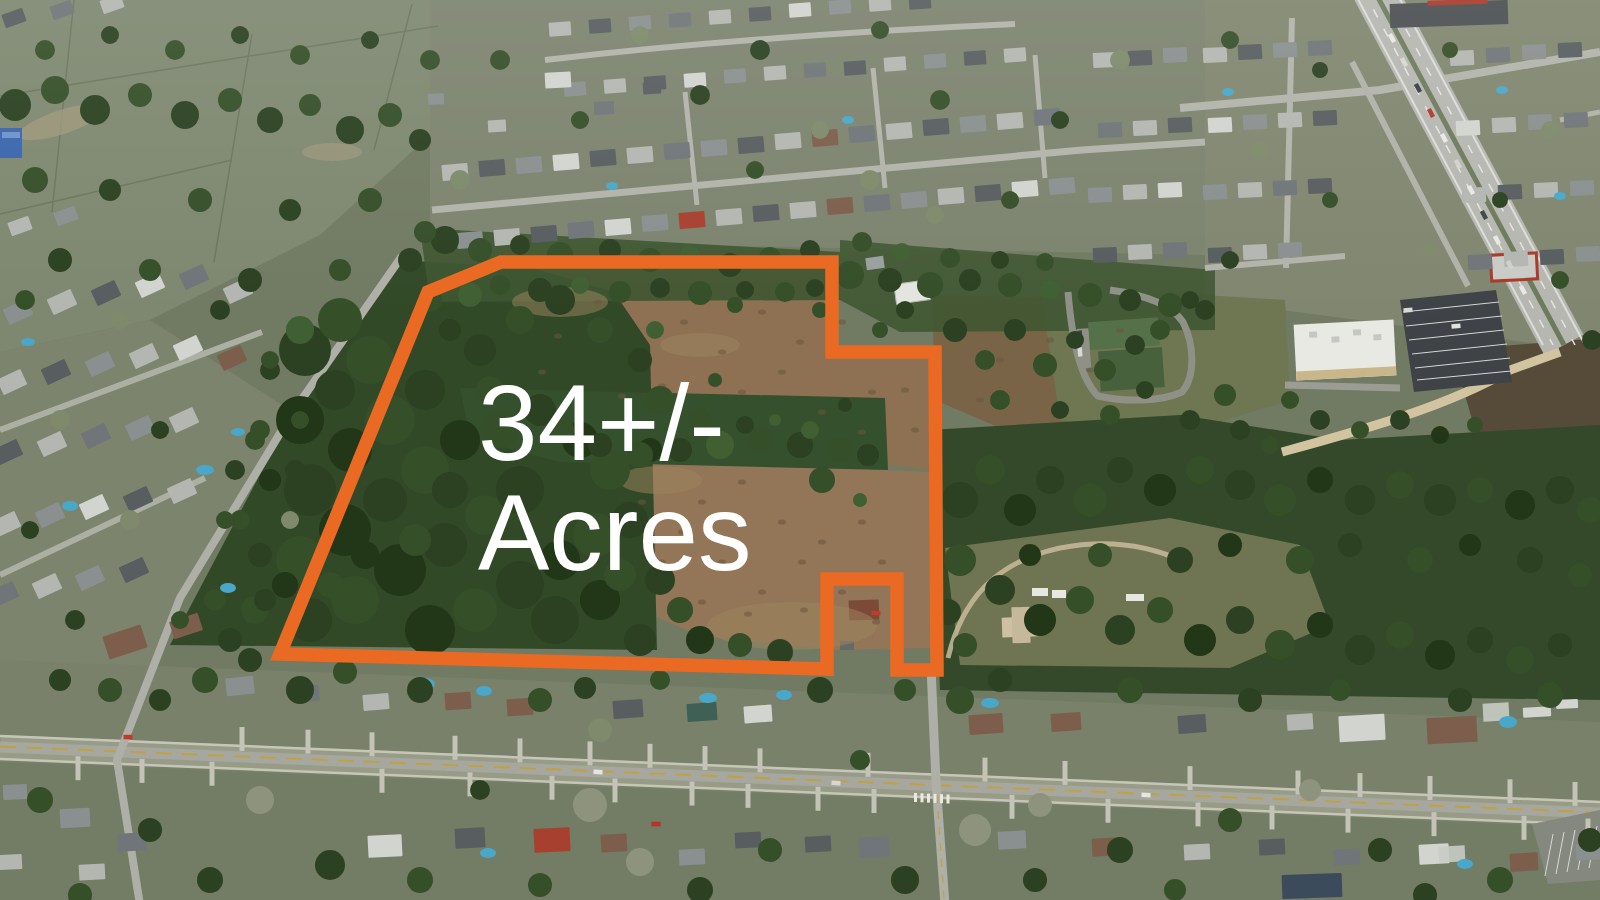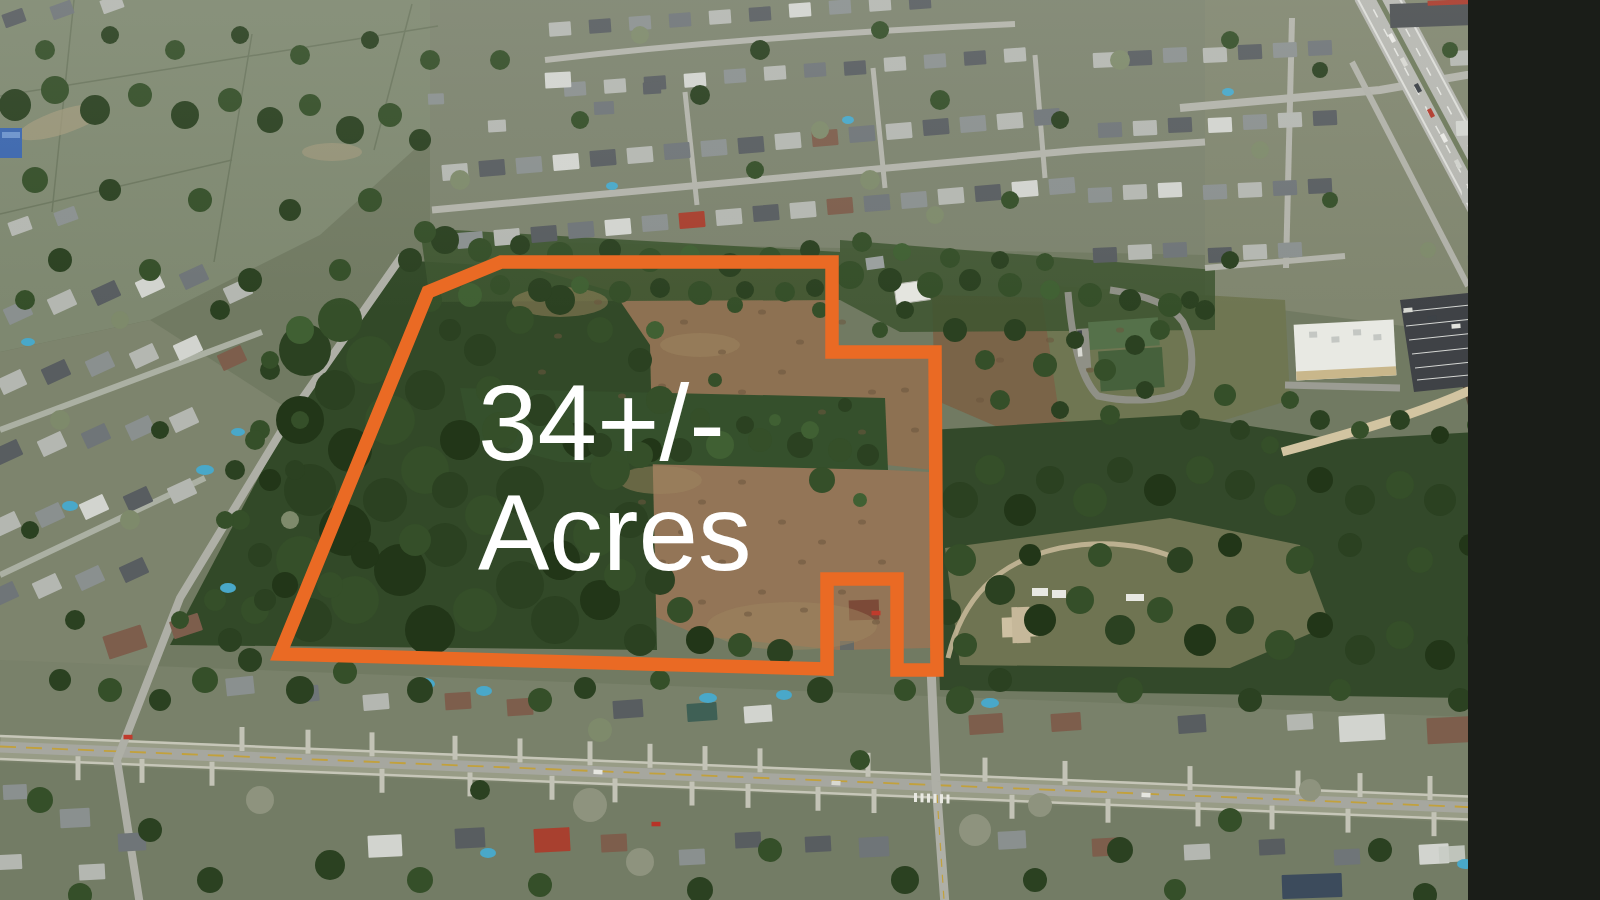--- a/index.html
+++ b/index.html
@@ -1,16 +1,16 @@
 <!DOCTYPE html>
 <html><head>
 <meta charset="utf-8">
 <style>
   html,body{margin:0;padding:0;background:#1a1d18;}
-  .stage{position:relative;width:1468px;height:900px;overflow:hidden;font-family:"Liberation Sans",sans-serif;}
+  .stage{position:relative;width:1600px;height:900px;overflow:hidden;font-family:"Liberation Sans",sans-serif;}
   svg{display:block;}
   .acreage{font-family:"Liberation Sans",sans-serif;font-weight:400;}
 </style>
 </head>
 <body>
 
 <div class="stage">
 <svg width="1600" height="900" viewBox="0 0 1600 900">
   <defs>
     <linearGradient id="haze" x1="0" y1="0" x2="0" y2="1">

